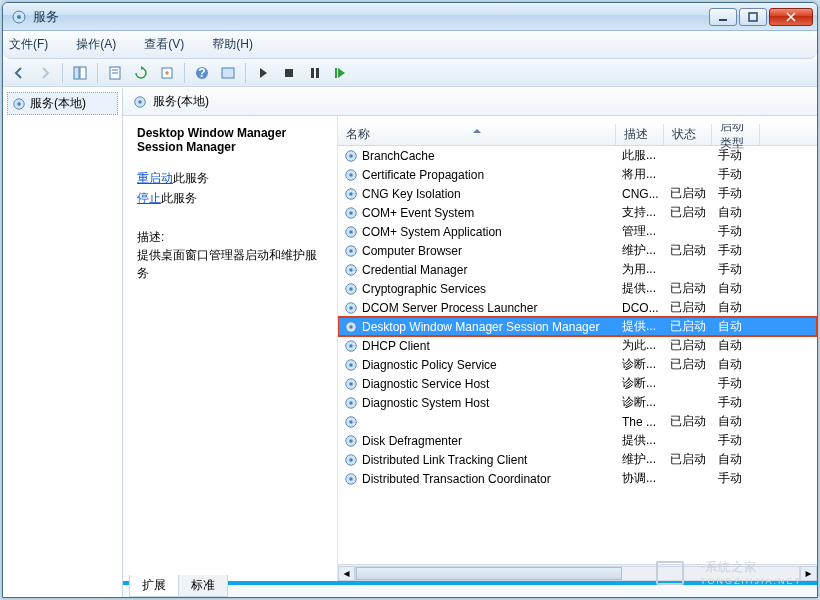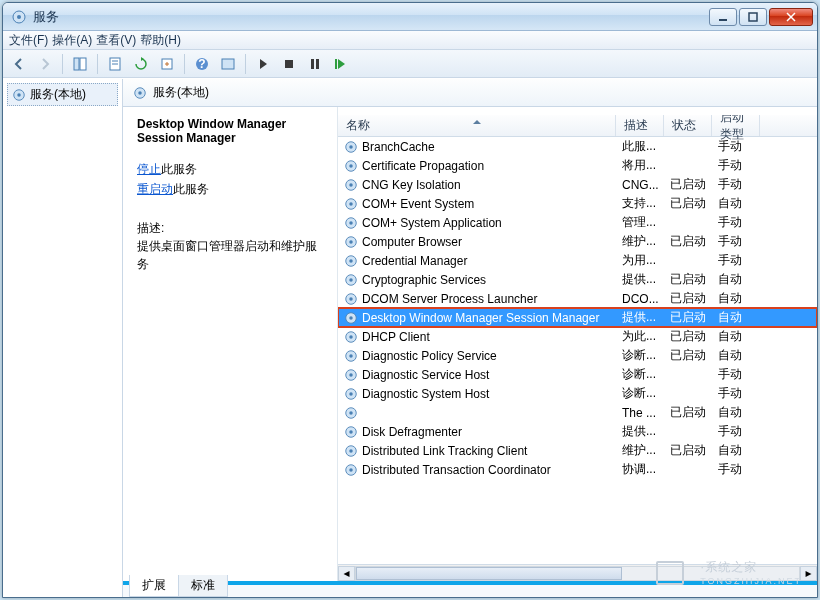--- a/index.html
+++ b/index.html
@@ -8,21 +8,21 @@
 .window { width: 816px; height: 596px; margin: 2px; background: #fff; border: 1px solid #4a6d8c; border-radius: 6px 6px 0 0; overflow: hidden; display: flex; flex-direction: column; box-shadow: 0 0 4px rgba(0,0,0,.3); }
 
 .titlebar { height: 28px; background: linear-gradient(#e8f2fb,#cfe3f5 45%,#bcd6ee 46%,#d6e7f6); display: flex; align-items: center; padding: 0 4px 0 8px; border-bottom: 1px solid #9db8d4; }
 .titlebar .icon { width: 16px; height: 16px; margin-right: 6px; }
 .titlebar .title { flex: 1; color: #1b3450; font-size: 13px; }
 .win-btns { display: flex; gap: 2px; }
 .win-btn { width: 28px; height: 18px; border: 1px solid #6d8aaa; border-radius: 3px; background: linear-gradient(#f3f8fd,#d0e2f3); display: flex; align-items: center; justify-content: center; cursor: pointer; }
 .win-btn.close { width: 44px; background: linear-gradient(#f08b7e,#d9411e 45%,#c22b0e 46%,#e3654a); border-color: #8a2510; color: #fff; }
 .win-btn svg { width: 10px; height: 10px; }
 
-.menubar { height: 19px; background: linear-gradient(#fafcfe,#e7eef7); border-bottom: 1px solid #c9d7e6; display: flex; align-items: center; padding: 0 6px; gap: 4px; }
+.menubar { height: 28px; background: linear-gradient(#fafcfe,#e7eef7); border-bottom: 1px solid #c9d7e6; display: flex; align-items: center; padding: 0 6px; gap: 28px; border-radius: 8px; }
 .menubar span { color: #1b3450; cursor: default; }
 
 .toolbar { height: 28px; background: linear-gradient(#f4f8fc,#e2ecf6); border-bottom: 1px solid #c9d7e6; display: flex; align-items: center; padding: 0 4px; gap: 2px; }
 .tbtn { width: 24px; height: 22px; display: flex; align-items: center; justify-content: center; border: 1px solid transparent; border-radius: 2px; }
 .tsep { width: 1px; height: 20px; background: #c0d0e0; margin: 0 3px; }
 .tbtn svg { width: 16px; height: 16px; }
 
 .body { flex: 1; display: flex; border-top: 1px solid #fff; }
 .leftpane { width: 120px; border-right: 1px solid #c9d7e6; background: #fff; padding: 4px; }
 .leftpane .node { display: flex; align-items: center; gap: 4px; padding: 2px 4px; background: #e9f1fa; border: 1px dotted #8aa8c6; }
@@ -198,22 +198,22 @@
             <circle cx="8" cy="8" r="6" fill="#cfe3f5" stroke="#4a80b4"></circle>
             <circle cx="8" cy="8" r="2" fill="#4a80b4"></circle>
           </svg>
         <span>服务(本地)</span>
       </div>
 
       <div class="rp-body">
         <div class="detail">
           <h3>Desktop Window Manager Session Manager</h3>
           <div class="actions">
+            <div><a>重启动</a><span>此服务</span></div>
             <div><a>停止</a><span>此服务</span></div>
-            <div><a>重启动</a><span>此服务</span></div>
           </div>
           <div class="desc-label">描述:</div>
           <div class="desc">提供桌面窗口管理器启动和维护服务</div>
         </div>
 
         <div class="listwrap">
           <div class="cols">
             <div class="col sort c-name">名称</div>
             <div class="col c-desc">描述</div>
             <div class="col c-stat">状态</div>

